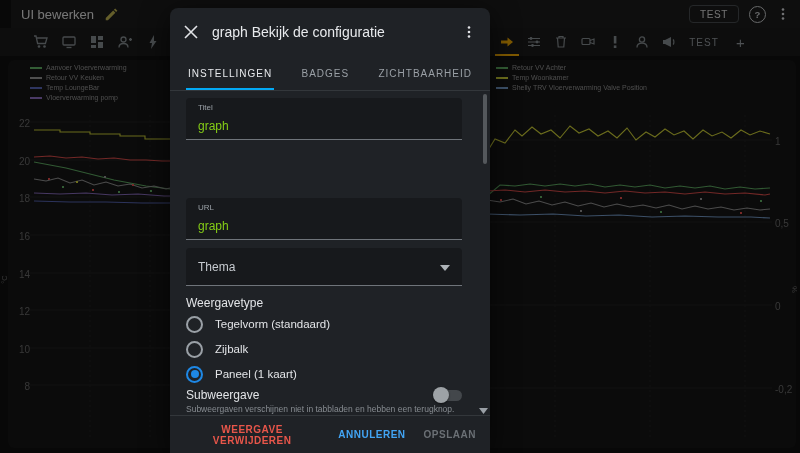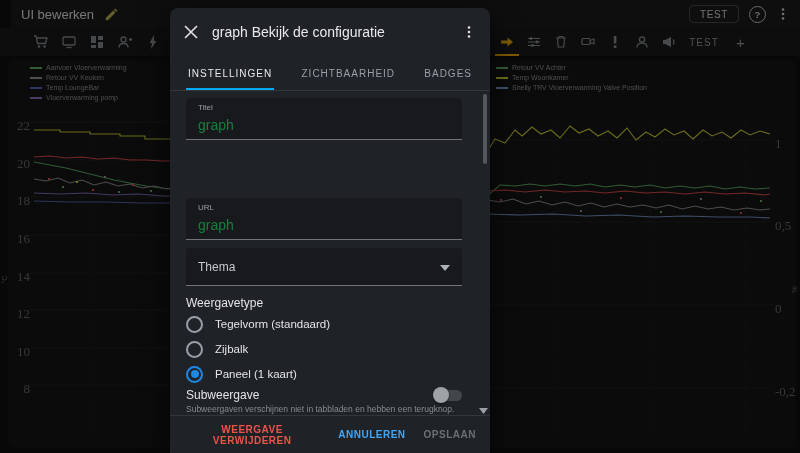--- a/index.html
+++ b/index.html
@@ -29,21 +29,21 @@
         justify-content:center;color:#9aa0a6;font-size:10px;letter-spacing:1px;}
 
   
   .card{position:absolute;background:#161616;border-radius:6px;}
   .chart-svg{position:absolute;top:0;left:0;z-index:1;pointer-events:none;}
   .ln{fill:none;stroke-width:1.1;opacity:.95;}
   .yl{stroke:#dfe23a}.rd{stroke:#ef5350}.gn{stroke:#66bb6a}.gy{stroke:#9e9e9e}
   .pu{stroke:#9575cd}.bl{stroke:#5c6bc0}.lb{stroke:#7da6d8}
   .grid{stroke:#242424;stroke-width:1;}
   .vgrid{stroke:#222;stroke-width:1;stroke-dasharray:2 3;}
-  .tick{position:absolute;z-index:2;font-size:13px;color:#6f6f6f;width:18px;font-family:Liberation Serif, serif;}
+  .tick{position:absolute;z-index:2;font-size:10px;color:#6f6f6f;width:18px;}
   .tickL{left:12px;text-align:right;}
   .tickR{left:775px;text-align:left;}
   .axis-unit{position:absolute;z-index:2;font-size:7.5px;color:#6f6f6f;transform:rotate(-90deg);}
   .legend{position:absolute;z-index:2;display:flex;flex-direction:column;gap:3px;}
   .legend-item{display:flex;align-items:center;gap:4px;font-size:7px;color:#9b9b9b;cursor:pointer;}
   .sw{width:12px;height:2px;flex:none;}
   .c-green{background:#66bb6a}.c-gray{background:#9e9e9e}.c-blue{background:#5c6bc0}
   .c-purple{background:#9575cd}.c-yellow{background:#dfe23a}.c-lblue{background:#7da6d8}
 
   
@@ -58,21 +58,21 @@
   .dtab{position:relative;display:flex;align-items:center;color:#9aa0a6;font-size:10px;
           letter-spacing:1px;padding:0 2px;cursor:pointer;}
   .dtab.active{color:#e8eaed;}
   .dtab.active::after{content:"";position:absolute;left:0;right:0;bottom:0;height:2px;
           background:#03a9f4;}
   .dlg-divider{position:absolute;top:82px;left:0;right:0;height:1px;background:#33373b;}
 
   .field{position:absolute;left:16px;width:276px;height:42px;background:#17191c;
          border-radius:4px 4px 0 0;border-bottom:1px solid #6f747a;box-sizing:border-box;}
   .flabel{position:absolute;top:5px;left:12px;font-size:8px;color:#9aa0a6;}
-  .fvalue{position:absolute;bottom:6px;left:12px;font-size:14px;color:#15803d;}
+  .fvalue{position:absolute;bottom:6px;left:12px;font-size:12px;color:#84cc16;}
   .field.with-icon .flabel,.field.with-icon .fvalue{left:40px;}
   .lead-icon{position:absolute;left:10px;top:12px;}
   .trail{position:absolute;top:14px;}
 
   .select-field{position:absolute;left:16px;width:276px;height:38px;background:#17191c;
          border-radius:4px 4px 0 0;border-bottom:1px solid #6f747a;display:flex;
          align-items:center;padding:0 12px;box-sizing:border-box;color:#c7cbd0;font-size:12px;}
 
   .section-label{position:absolute;left:16px;color:#e2e4e7;font-size:12px;}
   .radio-row{position:absolute;left:16px;height:20px;display:flex;align-items:center;gap:12px;
@@ -338,22 +338,22 @@
             <circle cx="7" cy="2.5" r="1.3"></circle>
             <circle cx="7" cy="7" r="1.3"></circle>
             <circle cx="7" cy="11.5" r="1.3"></circle>
           </g>
         </svg>
     </button>
   </div>
 
   <div class="dlg-tabs">
     <div class="dtab active">INSTELLINGEN</div>
+    <div class="dtab">BADGES</div>
     <div class="dtab">ZICHTBAARHEID</div>
-    <div class="dtab">BADGES</div>
   </div>
   <div class="dlg-divider"></div>
 
   <div class="field" style="top:90px">
     <span class="flabel">Titel</span>
     <span class="fvalue">graph</span>
   </div>
 
 
   <div class="field" style="top:190px">

